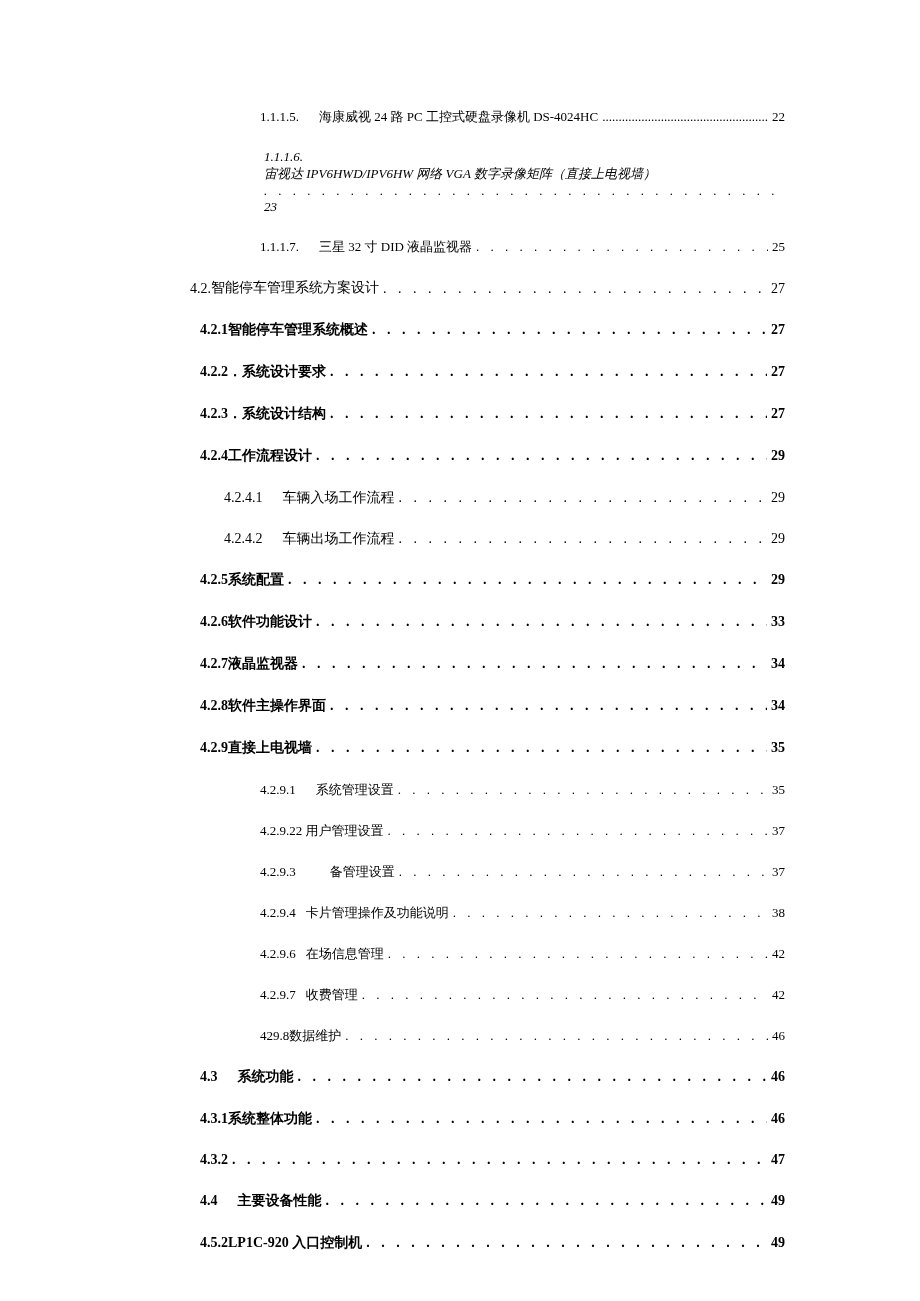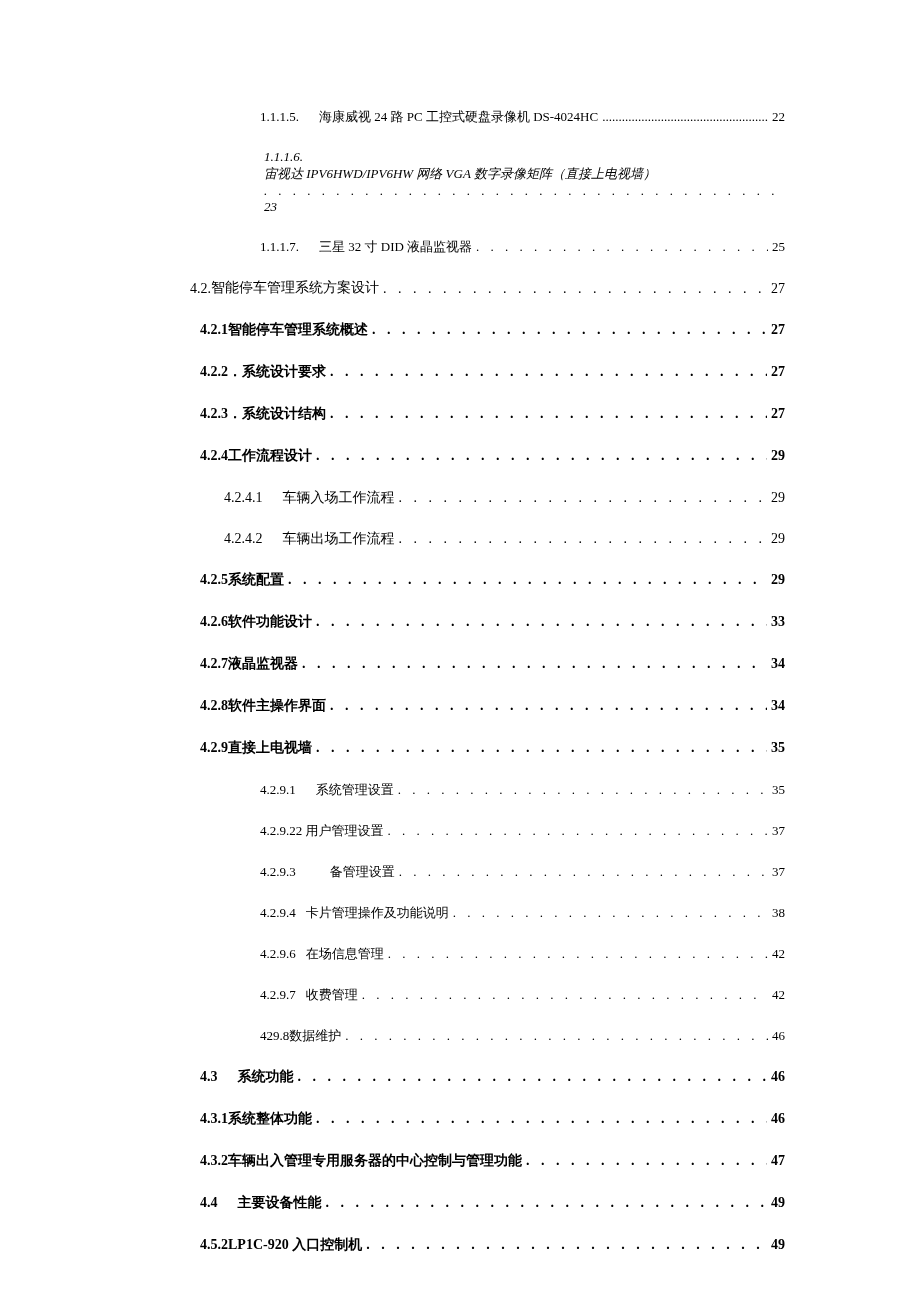--- a/index.html
+++ b/index.html
@@ -204,21 +204,20 @@
       <span class="toc-page">46</span>
     </div>
     <div class="toc-line indent-2">
       <span class="toc-number">4.3.1</span>
       <span class="toc-text"> 系统整体功能</span>
       <span class="toc-dots"></span>
       <span class="toc-page">46</span>
     </div>
     <div class="toc-line indent-2">
       <span class="toc-number">4.3.2</span>
-      <span class="toc-text"> 车辆出入管理专用服务器的中心控制与管理功能</span>
       <span class="toc-dots"></span>
       <span class="toc-page">47</span>
     </div>
     <div class="toc-line indent-2">
       <span class="toc-number gap-number-wide">4.4</span>
       <span class="toc-text">主要设备性能</span>
       <span class="toc-dots"></span>
       <span class="toc-page">49</span>
     </div>
     <div class="toc-line indent-2">

